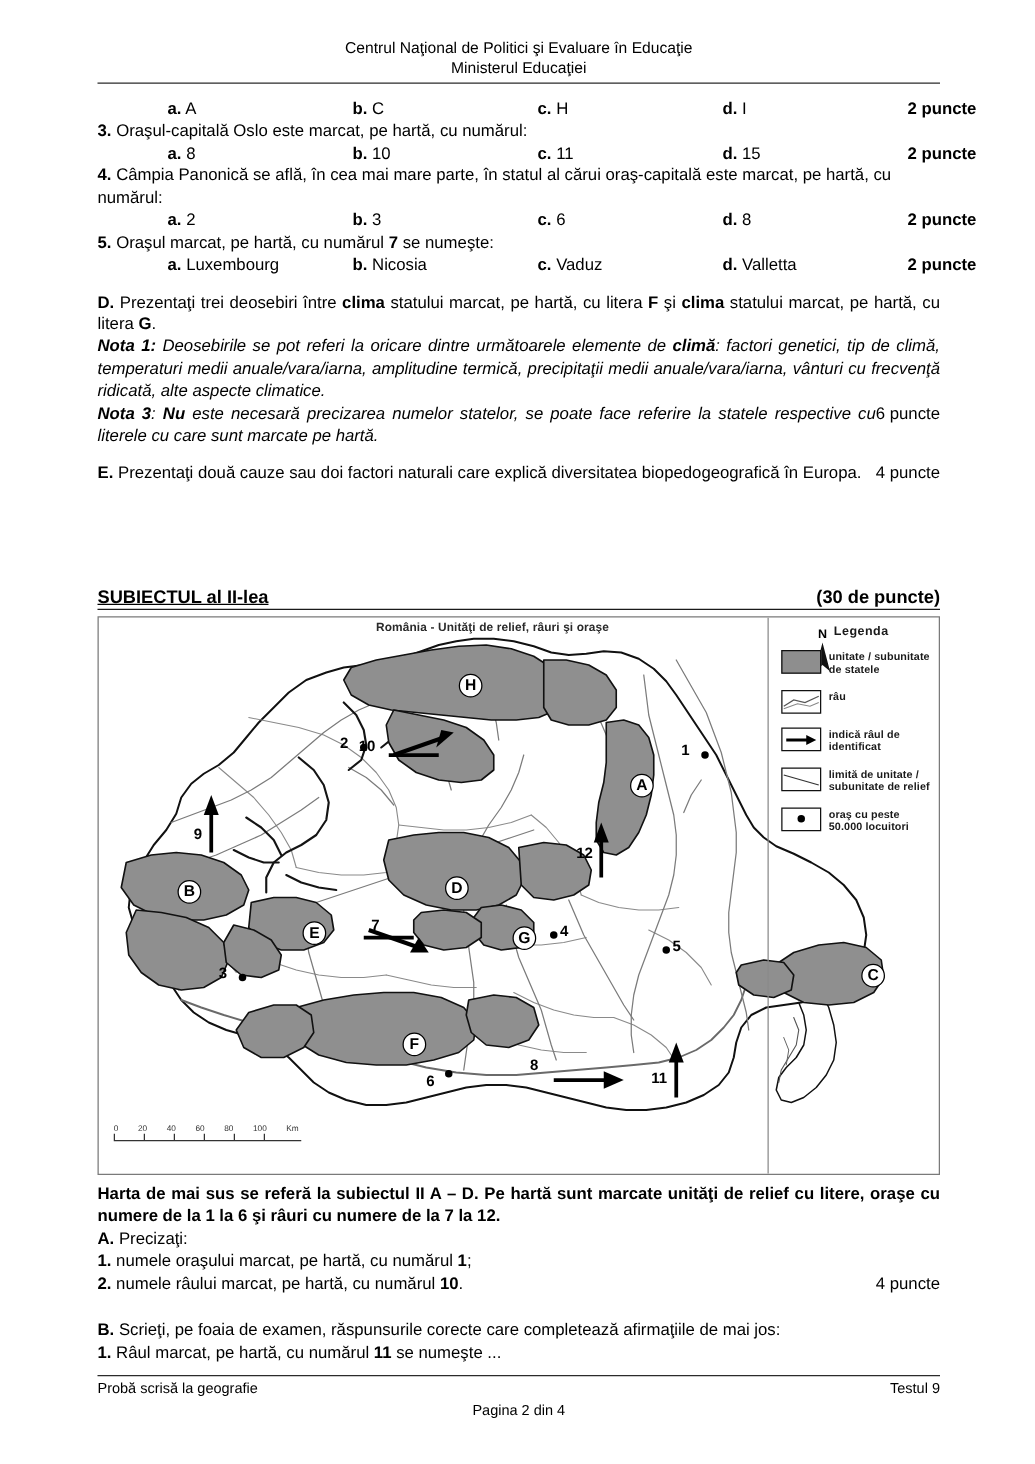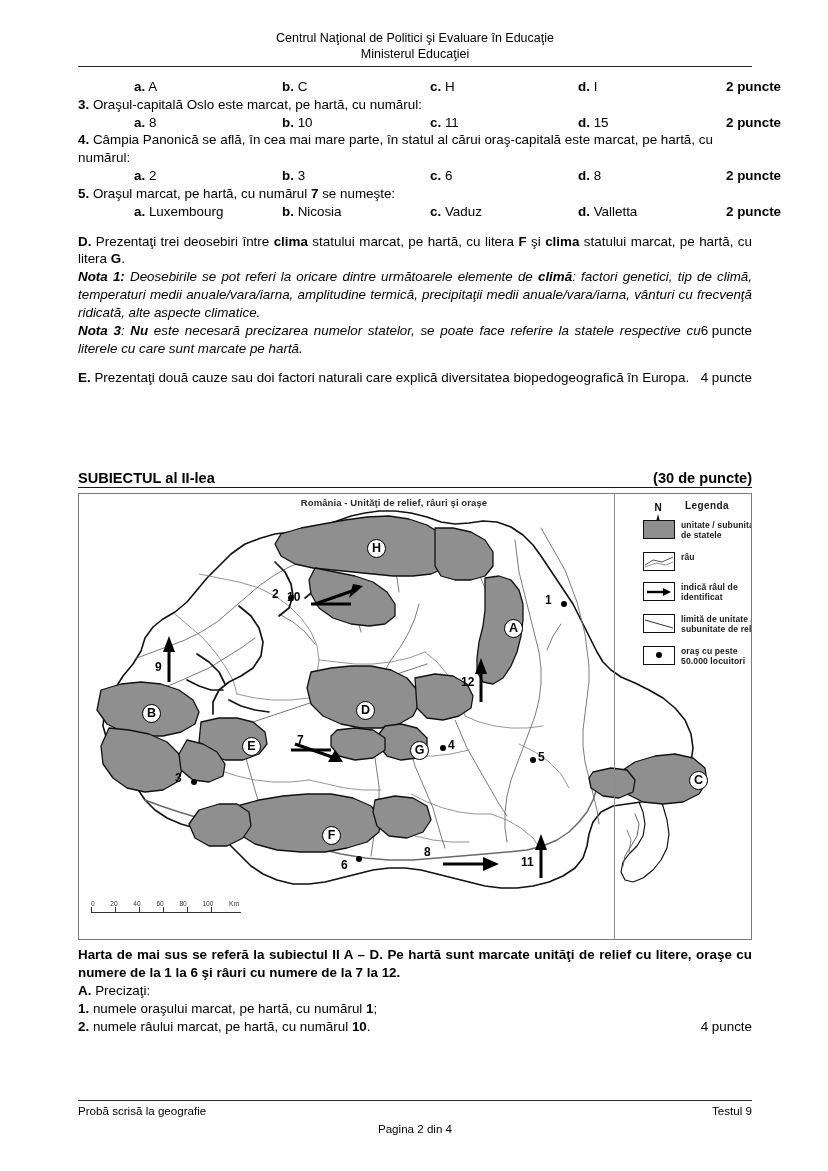--- a/index.html
+++ b/index.html
@@ -64,21 +64,21 @@
     position: absolute;
     left: 78px; top: 470px; width: 674px;
     font-size: 14.6px;
     font-weight: bold;
     border-bottom: 1.7px solid #1a1a1a;
     padding-bottom: 1px;
     display: flex;
     justify-content: space-between;
     align-items: flex-end;
   }
-  .sub2 .t { }
+  .sub2 .t { text-decoration: underline; }
 
   
   .map-figure {
     position: absolute;
     left: 78px; top: 493px;
     width: 674px; height: 447px;
     border: 1.3px solid #7a7a7a;
     background: #ffffff;
     overflow: hidden;
   }
@@ -97,21 +97,21 @@
 
   .legend-divider {
     position: absolute;
     left: 535px; top: 0; bottom: 0;
     width: 1.2px;
     background: #8a8a8a;
   }
 
   .legend {
     position: absolute;
-    left: 564px; top: 6px;
+    left: 546px; top: 6px;
     width: 128px;
     font-size: 8.6px;
     color: #1a1a1a;
   }
   .legend-title {
     text-align: center;
     font-size: 10px;
     font-weight: bold;
     margin-bottom: 9px;
     letter-spacing: 0.4px;
@@ -653,20 +653,28 @@
       <b>A.</b><span> Precizaţi:</span>
     </div>
     <div>
       <b>1.</b><span> numele oraşului marcat, pe hartă, cu numărul </span><b>1</b><span>;</span>
     </div>
     <div class="clearfix">
       <span class="pts-right">4 puncte</span><b>2.</b><span> numele râului marcat, pe hartă, cu numărul </span><b>10</b><span>.</span>
     </div>
   </div>
 
+  <div class="tail">
+    <div>
+      <b>B.</b><span> Scrieţi, pe foaia de examen, răspunsurile corecte care completează afirmaţiile de mai jos:</span>
+    </div>
+    <div>
+      <b>1.</b><span> Râul marcat, pe hartă, cu numărul </span><b>11</b><span> se numeşte ...</span>
+    </div>
+  </div>
 
   <div class="footer">
     <div class="footer-row">
       <span>Probă scrisă la geografie</span>
       <span>Testul 9</span>
     </div>
     <div class="footer-page">Pagina 2 din 4</div>
   </div>
 
 </div>

